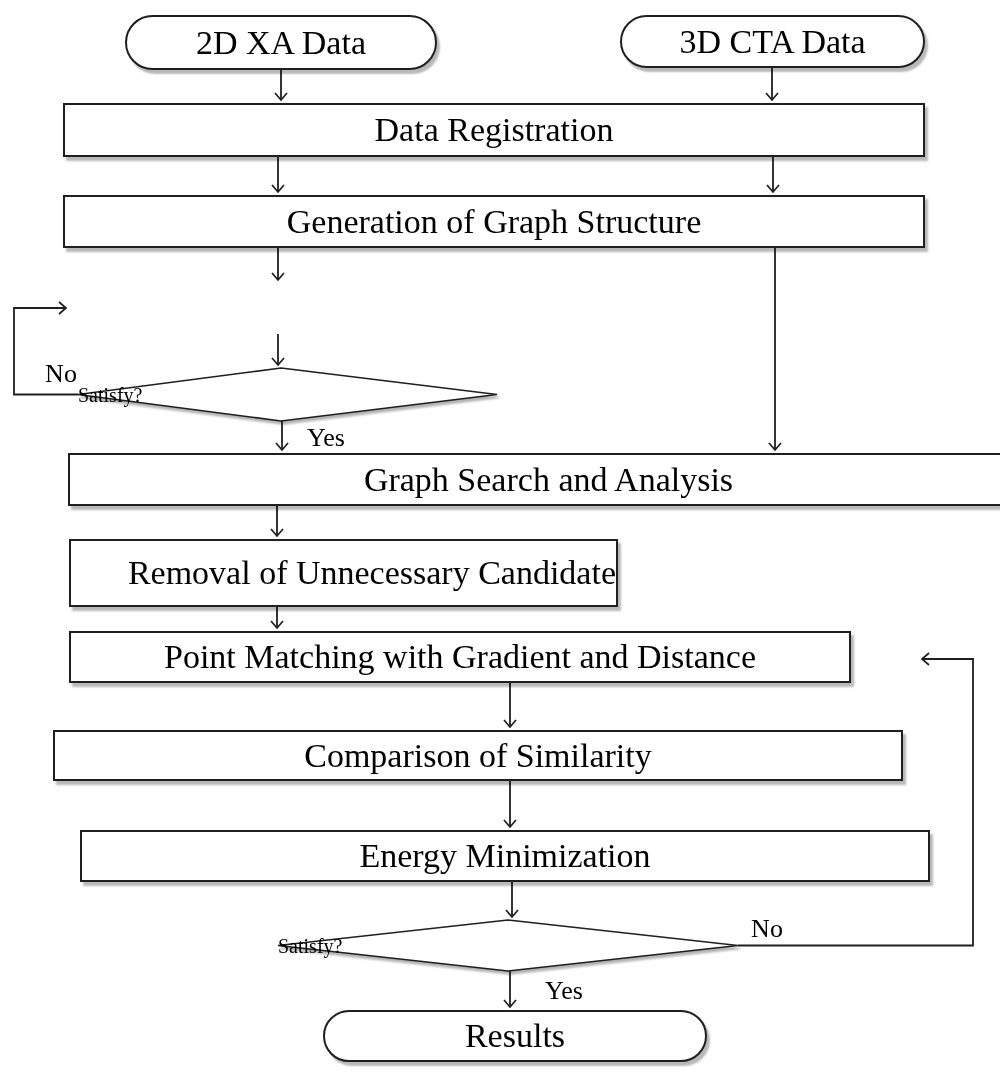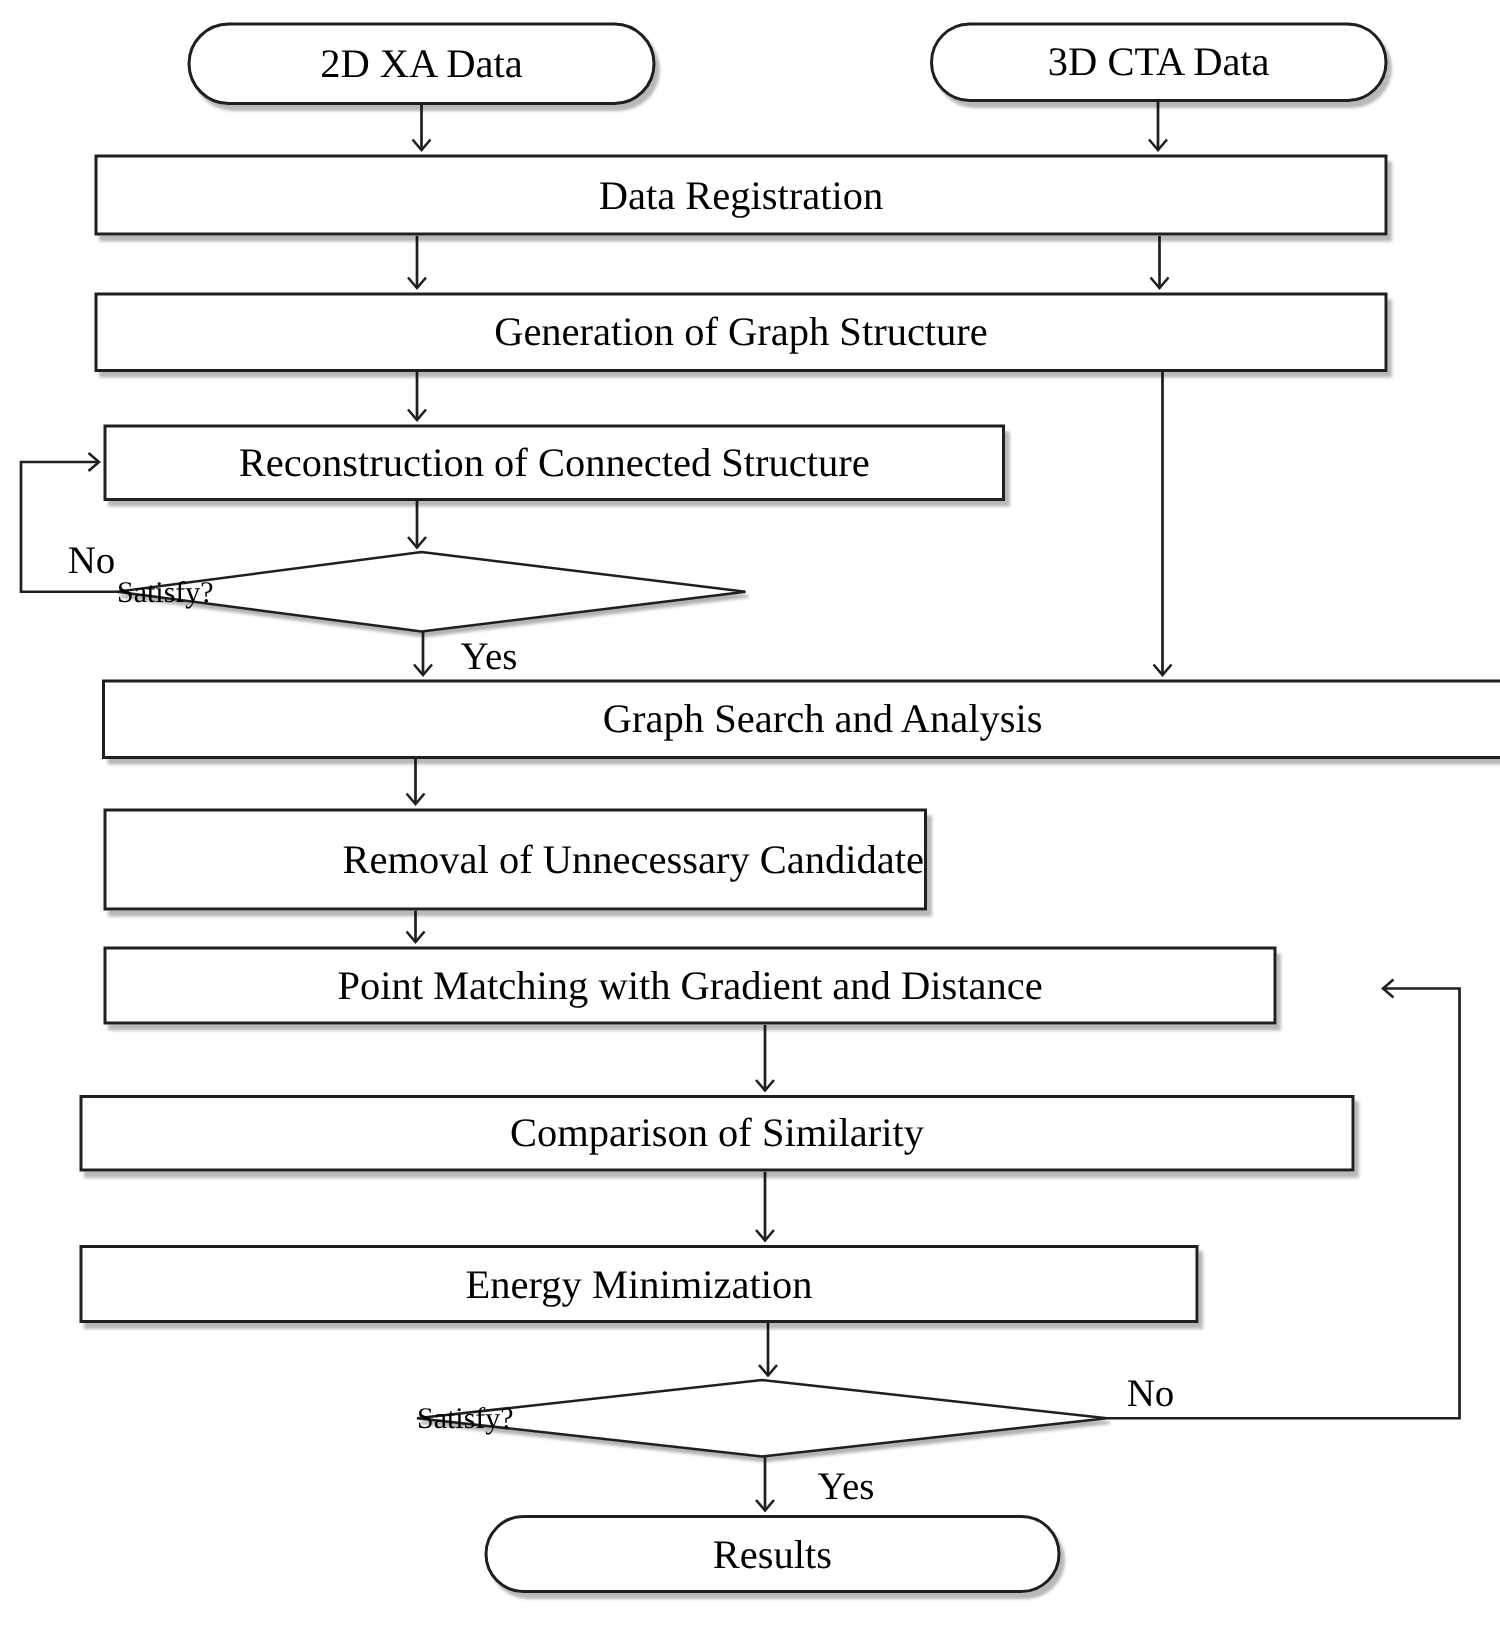--- a/index.html
+++ b/index.html
@@ -14,21 +14,21 @@
   #connectors{
     position:absolute;left:0;top:0;width:1000px;height:1090px;
     pointer-events:none;
   }
   .node{
     position:absolute;
     box-sizing:border-box;
     display:flex;align-items:center;justify-content:center;
     background:#ffffff;
     border:2px solid #1f1f1f;
-    font-size:27px;line-height:1;
+    font-size:34px;line-height:1;
     box-shadow:3px 4px 2px rgba(0,0,0,0.28);
     white-space:nowrap;
   }
   .oval{border-radius:28px;}
   .diamond-label{
     position:absolute;
     display:flex;align-items:center;justify-content:flex-start;
     font-size:20px;line-height:1;white-space:nowrap;
   }
   .edge-label{
@@ -82,41 +82,38 @@
   </div>
 
   <div class="node" style="left:63px;top:103px;width:862px;height:54px;">
     <span>Data Registration</span>
   </div>
 
   <div class="node" style="left:63px;top:195px;width:862px;height:53px;">
     <span>Generation of Graph Structure</span>
   </div>
 
-  <div class="node" style="left:69px;top:283px;width:601px;height:51px;">
-    <span>Reconstruction of Connected Structure</span>
-  </div>
 
   <div class="node" style="left:68px;top:453px;width:961px;height:53px;">
     <span>Graph Search and Analysis</span>
   </div>
 
   <div class="node" style="left:69px;top:539px;width:549px;height:68px;justify-content:flex-end;">
     <span>Removal of Unnecessary Candidate</span>
   </div>
 
   <div class="node" style="left:69px;top:631px;width:782px;height:52px;">
     <span>Point Matching with Gradient and Distance</span>
   </div>
 
   <div class="node" style="left:53px;top:730px;width:850px;height:51px;">
     <span>Comparison of Similarity</span>
   </div>
 
-  <div class="node" style="left:53px;top:830px;width:746px;height:52px;">
+  <div class="node" style="left:80px;top:830px;width:850px;height:52px;">
     <span>Energy Minimization</span>
   </div>
 
   <div class="node oval" style="left:323px;top:1010px;width:384px;height:52px;border-radius:26px;">
     <span>Results</span>
   </div>
 
   <div class="diamond-label" style="left:78px;top:368px;width:420px;height:53px;">
     <span>Satisfy?</span>
   </div>

